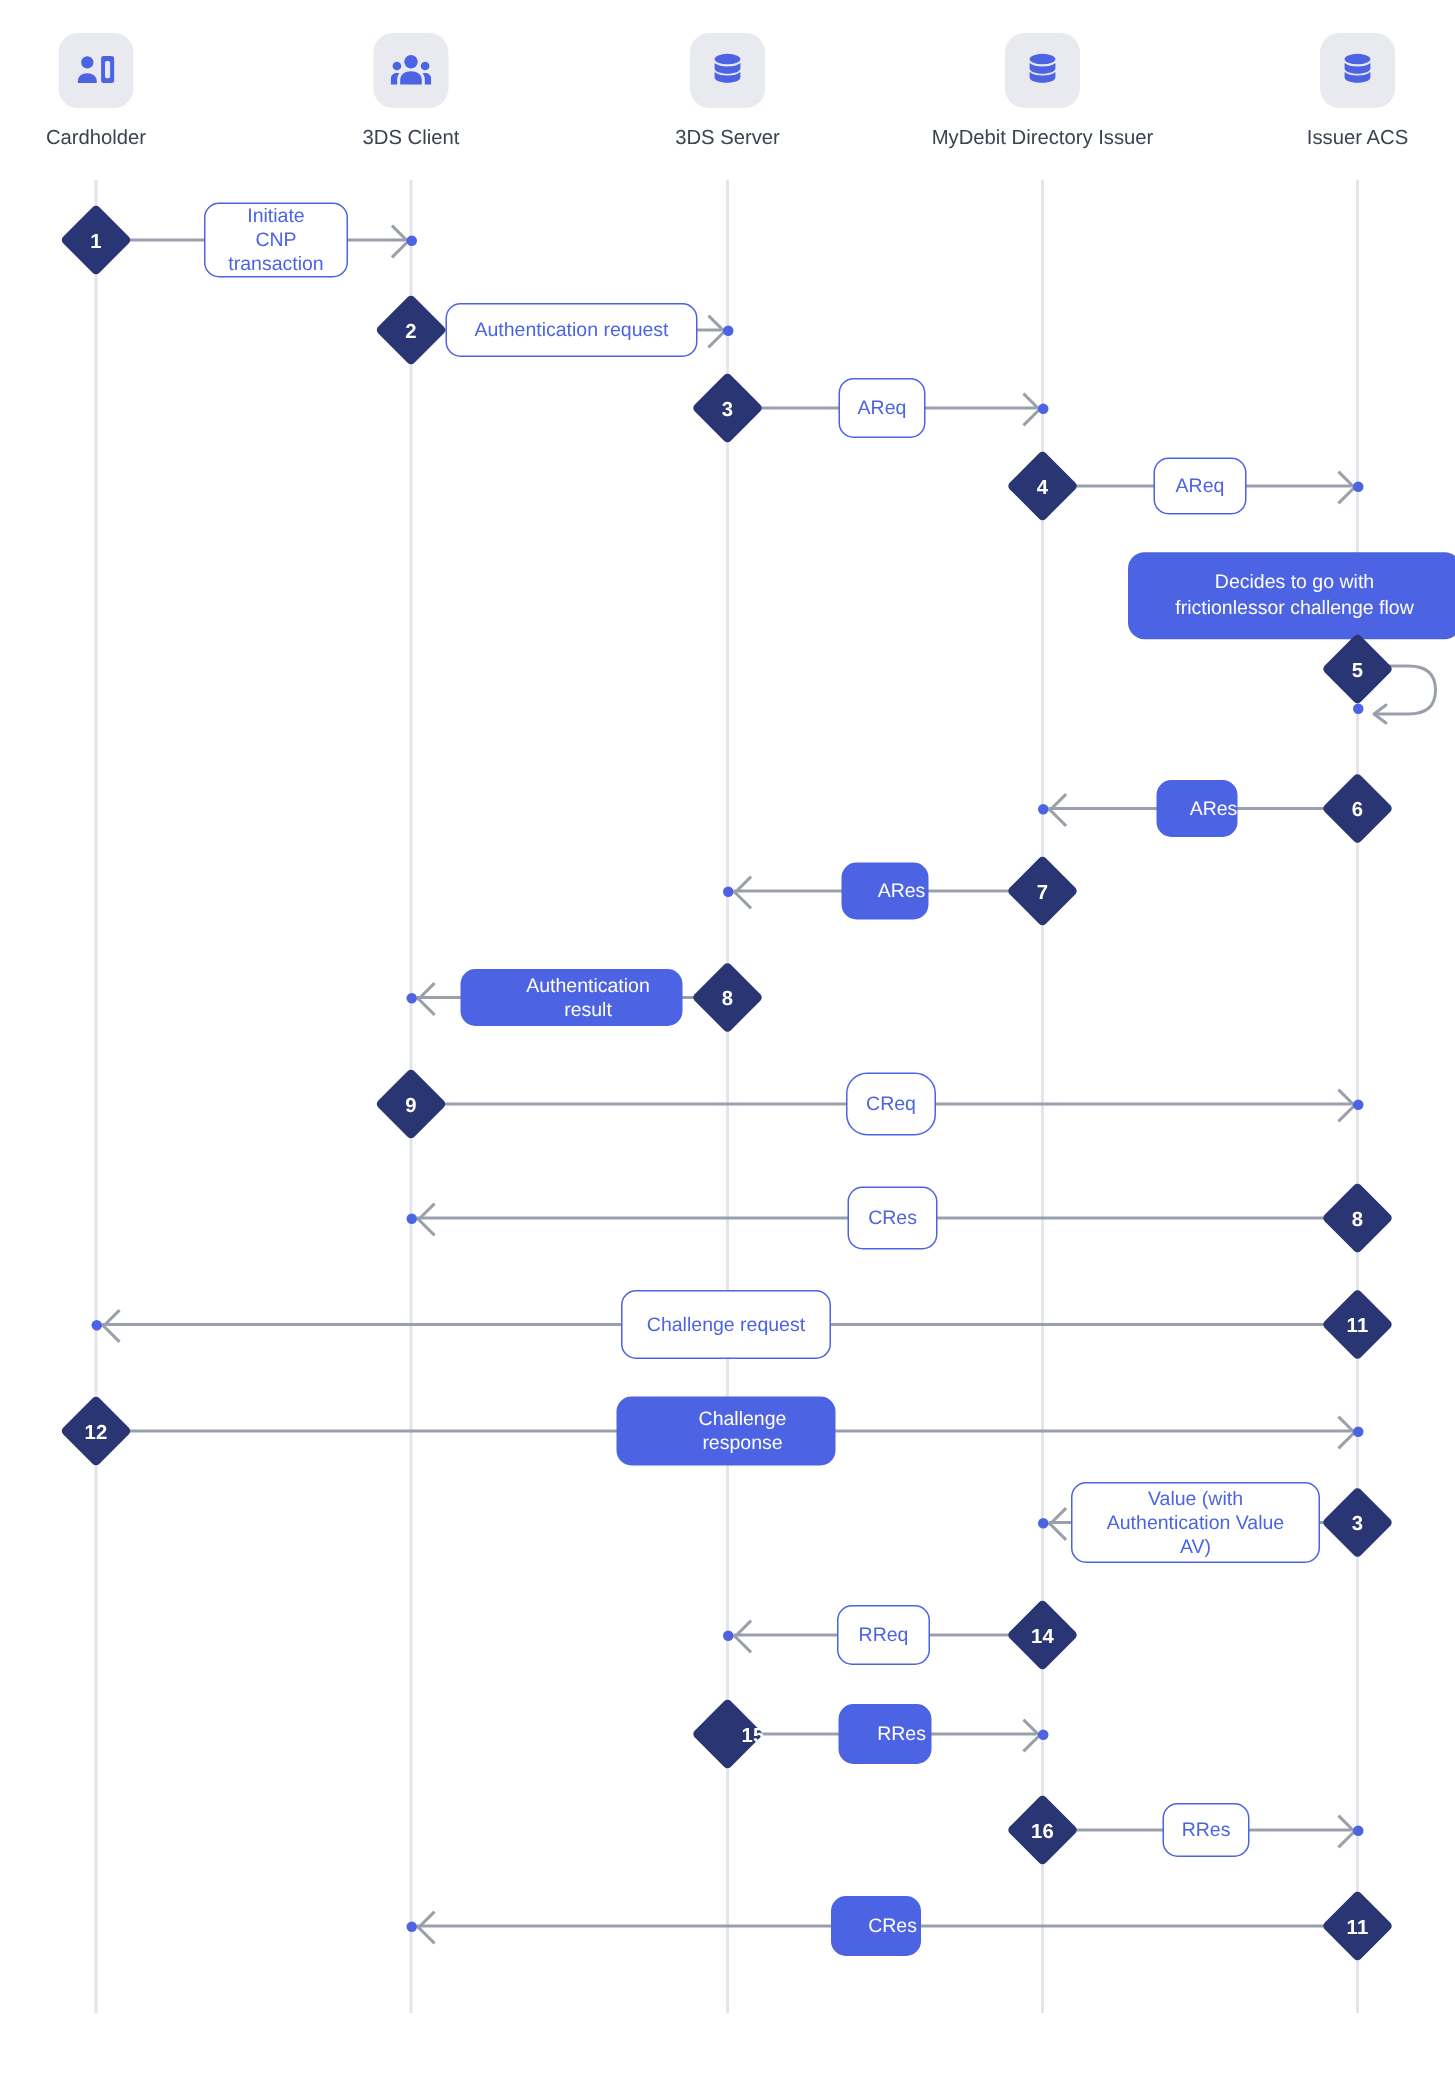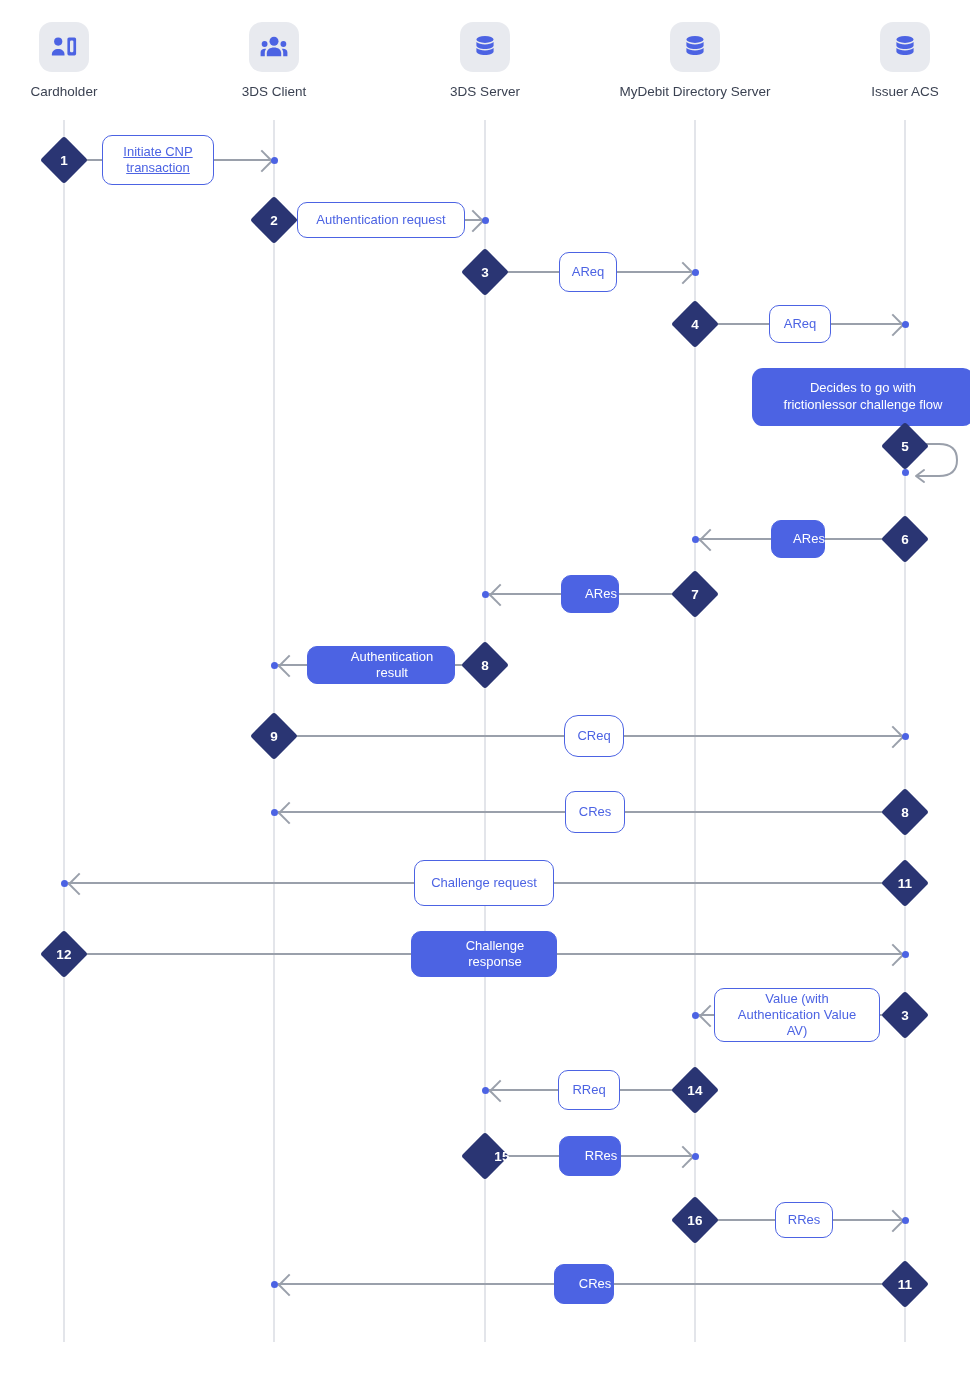--- a/index.html
+++ b/index.html
@@ -191,39 +191,39 @@
         <div class="actor-label">3DS Server</div>
       </div>
       <div class="actor" style="left: 695px;">
         <div class="actor-badge">
           <svg width="26" height="28" viewBox="0 0 26 28" fill="#4c63e3">
             <ellipse cx="13" cy="6.4" rx="8.6" ry="3.5"></ellipse>
             <path d="M4.4 9.0v3.6c0 1.9 3.9 3.5 8.6 3.5s8.6-1.6 8.6-3.5V9.0c-1.8 1.6-5.1 2.4-8.6 2.4S6.2 10.6 4.4 9.0z"></path>
             <path d="M4.4 15.0v3.6c0 1.9 3.9 3.5 8.6 3.5s8.6-1.6 8.6-3.5v-3.6c-1.8 1.6-5.1 2.4-8.6 2.4s-6.8-.8-8.6-2.4z"></path>
           </svg>
         </div>
-        <div class="actor-label">MyDebit Directory Server</div>
+        <div class="actor-label">MyDebit Directory Issuer</div>
       </div>
       <div class="actor" style="left: 905px;">
         <div class="actor-badge">
           <svg width="26" height="28" viewBox="0 0 26 28" fill="#4c63e3">
             <ellipse cx="13" cy="6.4" rx="8.6" ry="3.5"></ellipse>
             <path d="M4.4 9.0v3.6c0 1.9 3.9 3.5 8.6 3.5s8.6-1.6 8.6-3.5V9.0c-1.8 1.6-5.1 2.4-8.6 2.4S6.2 10.6 4.4 9.0z"></path>
             <path d="M4.4 15.0v3.6c0 1.9 3.9 3.5 8.6 3.5s8.6-1.6 8.6-3.5v-3.6c-1.8 1.6-5.1 2.4-8.6 2.4s-6.8-.8-8.6-2.4z"></path>
           </svg>
         </div>
         <div class="actor-label">Issuer ACS</div>
       </div>
     </div>
   <div id="steps">
       <div class="step" style="top: 160px;">
         <div class="conn" style="left: 80px; width: 190px;"></div>
         <div class="arrowhead right" style="left: 254px;"></div>
         <div class="enddot" style="left: 274px;"></div>
-        <div class="msgbox outline" style="left: 158px; top: 0px; width: 112px; height: 50px; text-decoration: underline;">Initiate CNP
+        <div class="msgbox outline" style="left: 184px; top: 0px; width: 96px; height: 50px;">Initiate CNP
 transaction</div>
         <div class="diamond" style="left: 64px;"></div>
         <div class="diamond-num" style="left: 64px;">1</div>
       </div>
       <div class="step" style="top: 220px;">
         <div class="conn" style="left: 290px; width: 191px;"></div>
         <div class="arrowhead right" style="left: 465px;"></div>
         <div class="enddot" style="left: 485px;"></div>
         <div class="msgbox outline" style="left: 381px; top: 0px; width: 168px; height: 36px;">Authentication request</div>
         <div class="diamond" style="left: 274px;"></div>

